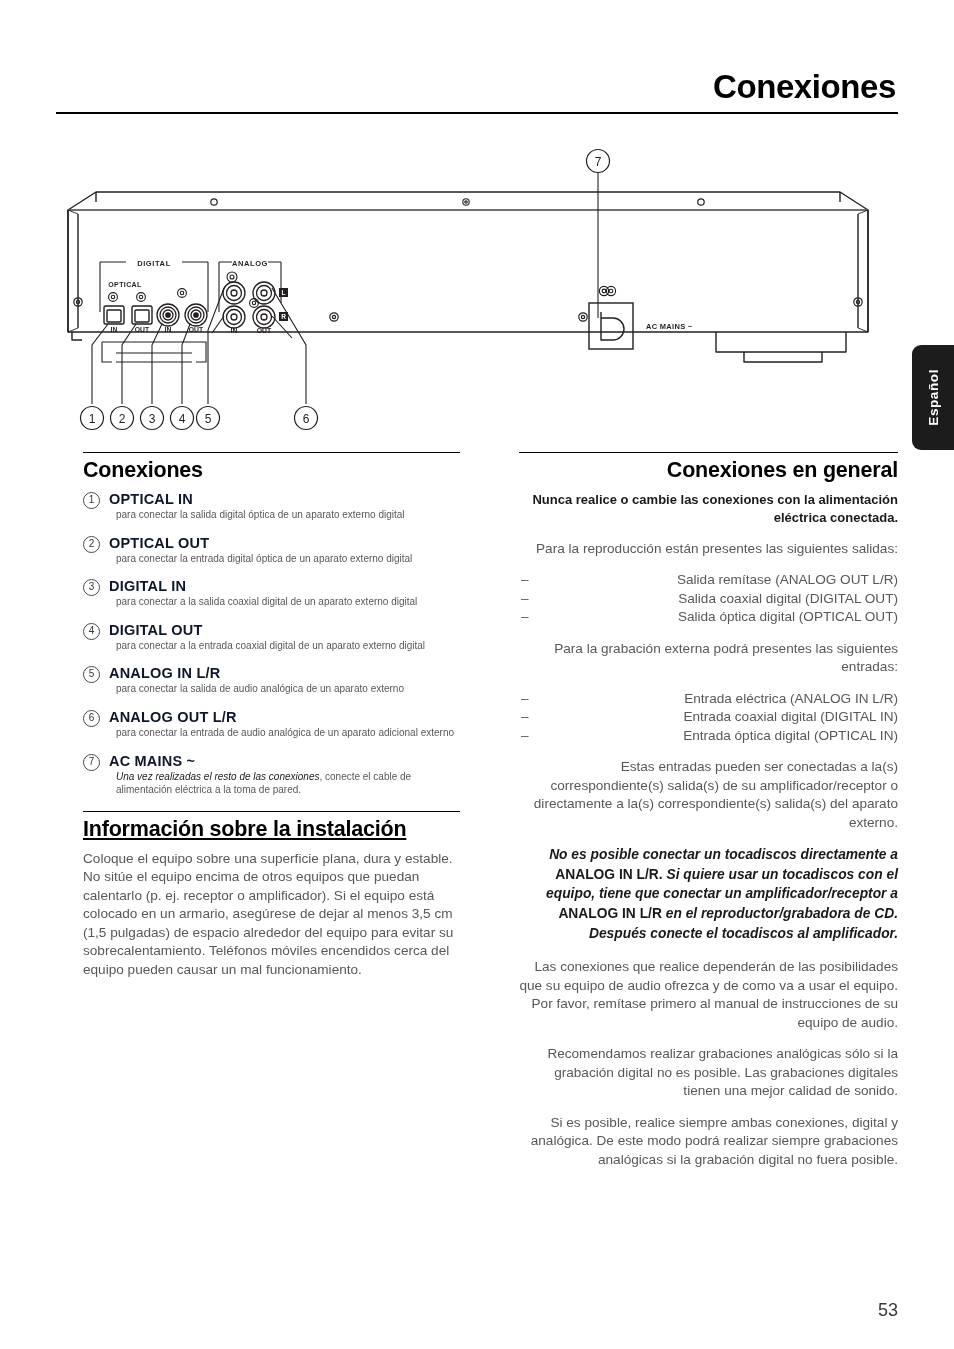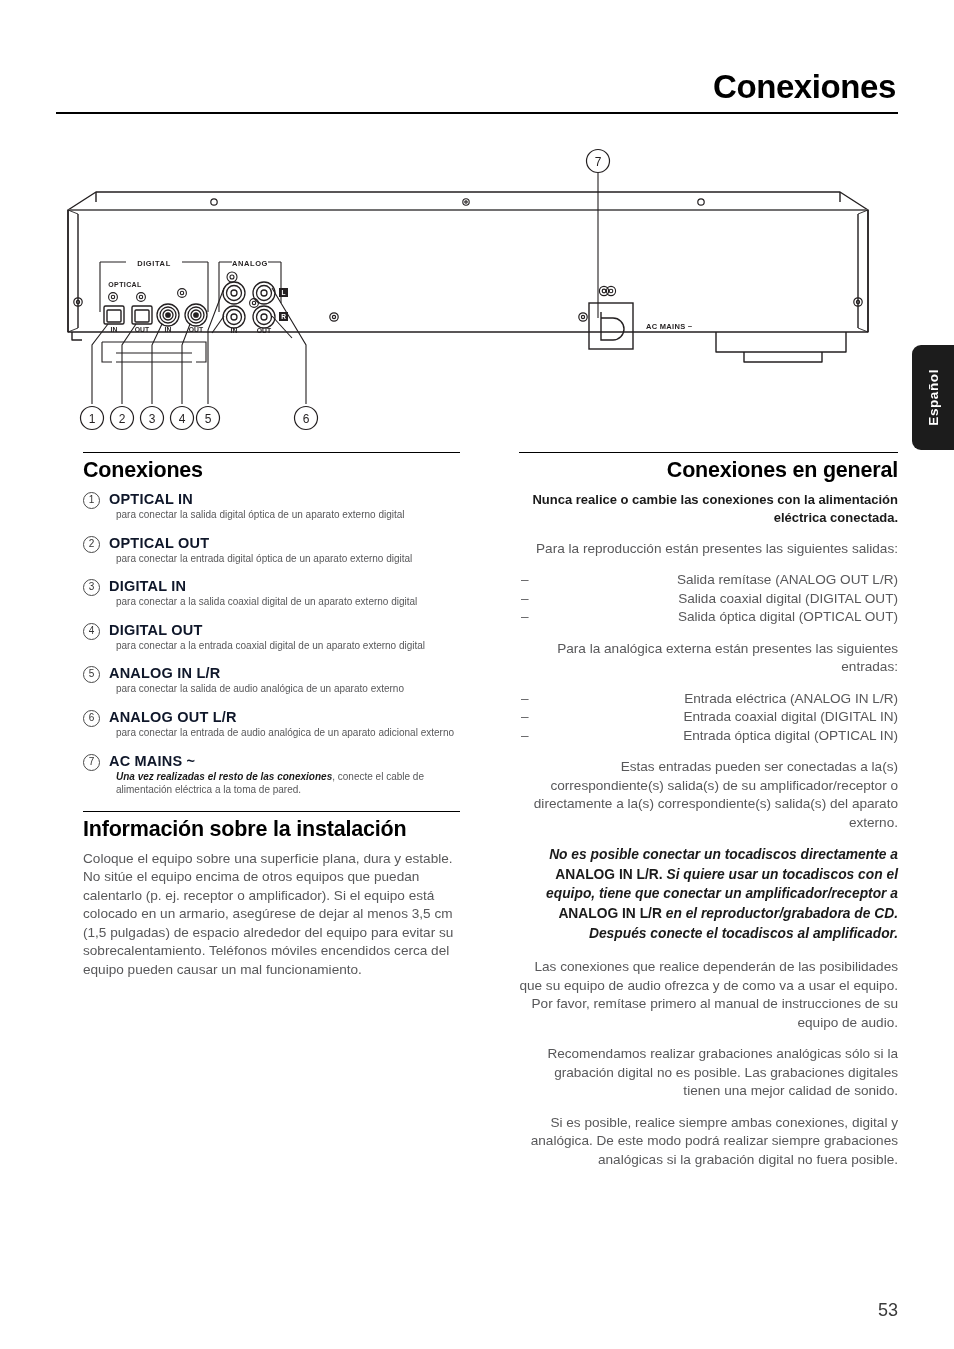--- a/index.html
+++ b/index.html
@@ -121,21 +121,21 @@
     letter-spacing: 0.2px;
     margin-bottom: 1px;
   }
   .item .desc {
     font-size: 10px;
     line-height: 1.36;
     color: #58585a;
     margin-left: 7px;
   }
   .item .desc b {
-    font-weight: bold;
+    font-weight: normal;
     font-style: italic;
     color: #1a1a1a;
   }
 
   p.body {
     margin: 0 0 13px 0;
     font-size: 13.6px;
     line-height: 1.36;
     color: #58585a;
   }
@@ -437,39 +437,39 @@
     <div class="desc">para conectar la entrada de audio analógica de un aparato adicional externo</div>
   </div>
 
   <div class="item">
     <span class="num">7</span>
     <div class="term">AC MAINS ~</div>
     <div class="desc"><b>Una vez realizadas el resto de las conexiones</b><span>, conecte el cable de alimentación eléctrica a la toma de pared.</span></div>
   </div>
 
   <div class="sect-rule" style="margin-top:14px;"></div>
-  <h2 class="sect-title" style="">Información sobre la instalación</h2>
+  <h2 class="sect-title" style="text-decoration:underline;">Información sobre la instalación</h2>
   <p class="body">Coloque el equipo sobre una superficie plana, dura y estable. No sitúe el equipo encima de otros equipos que puedan calentarlo (p. ej. receptor o amplificador). Si el equipo está colocado en un armario, asegúrese de dejar al menos 3,5 cm (1,5 pulgadas) de espacio alrededor del equipo para evitar su sobrecalentamiento. Teléfonos móviles encendidos cerca del equipo pueden causar un mal funcionamiento.</p>
 </div>
 
 <div class="col" id="col-right">
 
   <div class="sect-rule"></div>
   <h2 class="sect-title">Conexiones en general</h2>
 
   <p class="lead-bold">Nunca realice o cambie las conexiones con la alimentación eléctrica conectada.</p>
 
   <p class="body tight">Para la reproducción están presentes las siguientes salidas:</p>
   <ul class="dash gap-after">
     <li>Salida remítase (ANALOG OUT L/R)</li>
     <li>Salida coaxial digital (DIGITAL OUT)</li>
     <li>Salida óptica digital (OPTICAL OUT)</li>
   </ul>
 
-  <p class="body tight">Para la analógica externa están presentes las siguientes entradas:</p>
+  <p class="body tight">Para la grabación externa podrá presentes las siguientes entradas:</p>
   <ul class="dash gap-after">
     <li>Entrada eléctrica (ANALOG IN L/R)</li>
     <li>Entrada coaxial digital (DIGITAL IN)</li>
     <li>Entrada óptica digital (OPTICAL IN)</li>
   </ul>
 
   <p class="body">Estas entradas pueden ser conectadas a la(s) correspondiente(s) salida(s) de su amplificador/receptor o directamente a la(s) correspondiente(s) salida(s) del aparato externo.</p>
 
   <p class="warn"><span>No es posible conectar un tocadiscos directamente a </span><span class="up">ANALOG IN L/R.</span><span> Si quiere usar un tocadiscos con el equipo, tiene que conectar un amplificador/receptor a </span><span class="up">ANALOG IN L/R</span><span> en el reproductor/grabadora de CD. Después conecte el tocadiscos al amplificador.</span></p>
 

